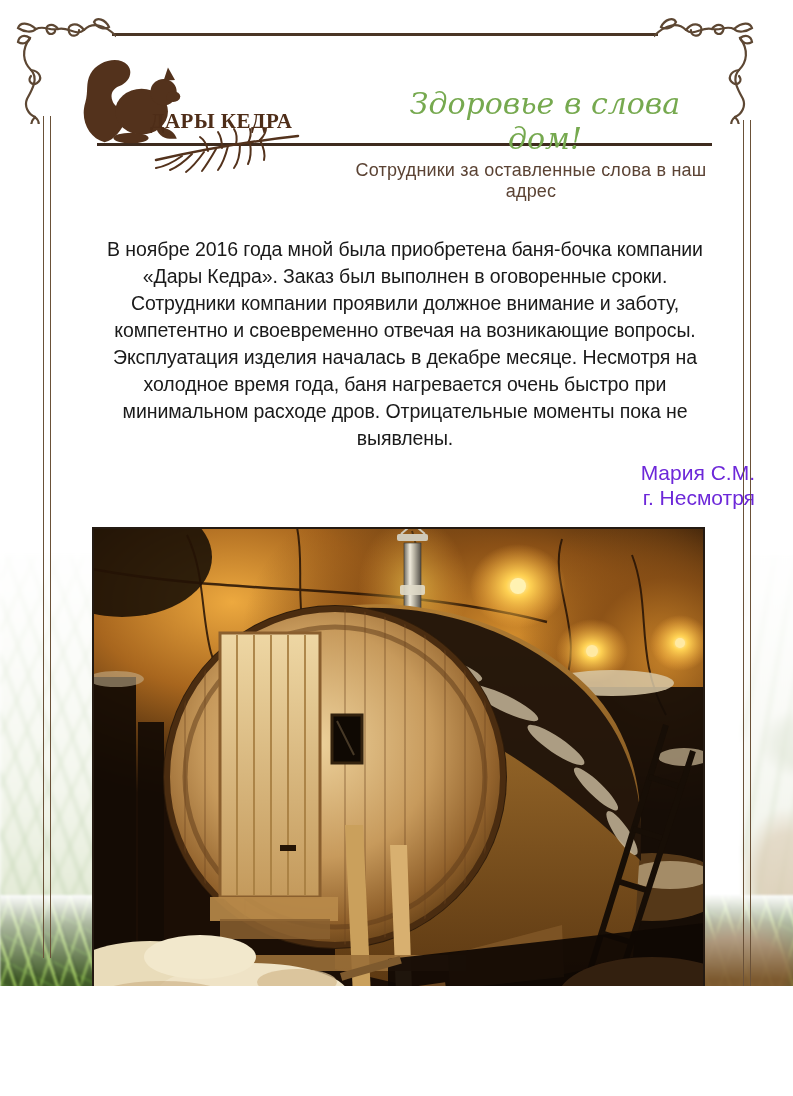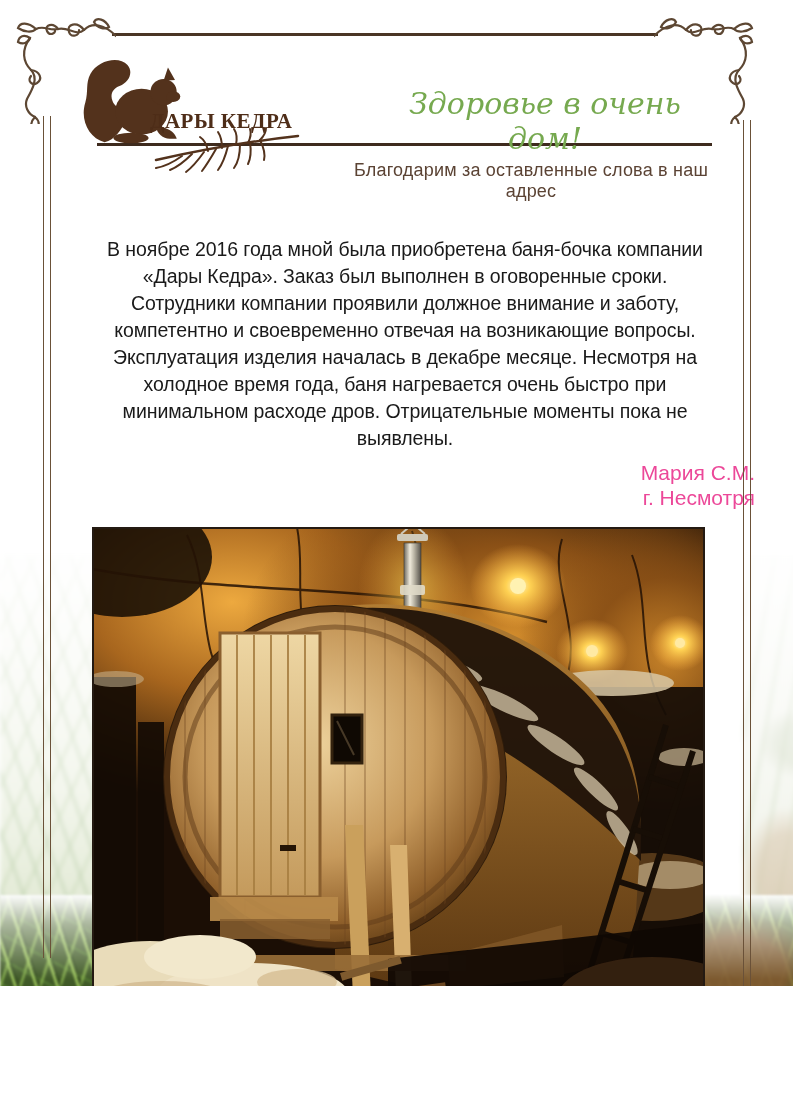--- a/index.html
+++ b/index.html
@@ -68,21 +68,21 @@
     position:absolute;left:348px;top:160px;width:366px;z-index:2;text-align:center;
     font-size:18px;color:#5b4334;letter-spacing:.2px;
   }
   
   .body-text{
     position:absolute;left:85px;top:228px;width:624px;margin:8px;z-index:2;
     font-size:19.5px;line-height:27px;color:#1a1a1a;text-align:center;letter-spacing:-.1px;
   }
   .signature{
     position:absolute;right:83px;top:460px;z-index:2;text-align:right;
-    font-size:21px;line-height:25px;color:#ec4899;
+    font-size:21px;line-height:25px;color:#6d28d9;
   }
   
   .photo{position:absolute;left:92px;top:527px;width:613px;height:494px;z-index:2;}
   .photo svg{display:block;}
 </style>
 </head>
 <body>
 
 <div class="page">
 
@@ -166,22 +166,22 @@
       <path d="M98,16 q2,14 -2,22"></path>
         <path d="M108,14 q6,12 4,20"></path>
       <path d="M56,25 q-2,-10 -8,-14"></path>
         <path d="M70,22 q0,-10 -4,-16"></path>
       <path d="M84,19 q2,-10 -2,-16"></path>
         <path d="M96,17 q4,-8 2,-14"></path>
       <path d="M108,14 q6,-6 6,-12"></path>
     </g>
   </svg>
   <div class="rule"></div>
-  <div class="tagline">Здоровье в очень дом!</div>
-  <div class="thankyou">Благодарим за оставленные слова в наш адрес</div>
+  <div class="tagline">Здоровье в слова дом!</div>
+  <div class="thankyou">Сотрудники за оставленные слова в наш адрес</div>
 
   <p class="body-text">В ноябре 2016 года мной была приобретена баня-бочка компании «Дары Кедра». Заказ был выполнен в оговоренные сроки. Сотрудники компании проявили должное внимание и заботу, компетентно и своевременно отвечая на возникающие вопросы. Эксплуатация изделия началась в декабре месяце. Несмотря на холодное время года, баня нагревается очень быстро при минимальном расходе дров. Отрицательные моменты пока не выявлены.</p>
   <div class="signature">
     <div>Мария С.М.</div>
     <div>г. Несмотря</div>
   </div>
 
   <div class="photo">
     <svg width="613" height="494" viewBox="0 0 613 494">
       <defs>

